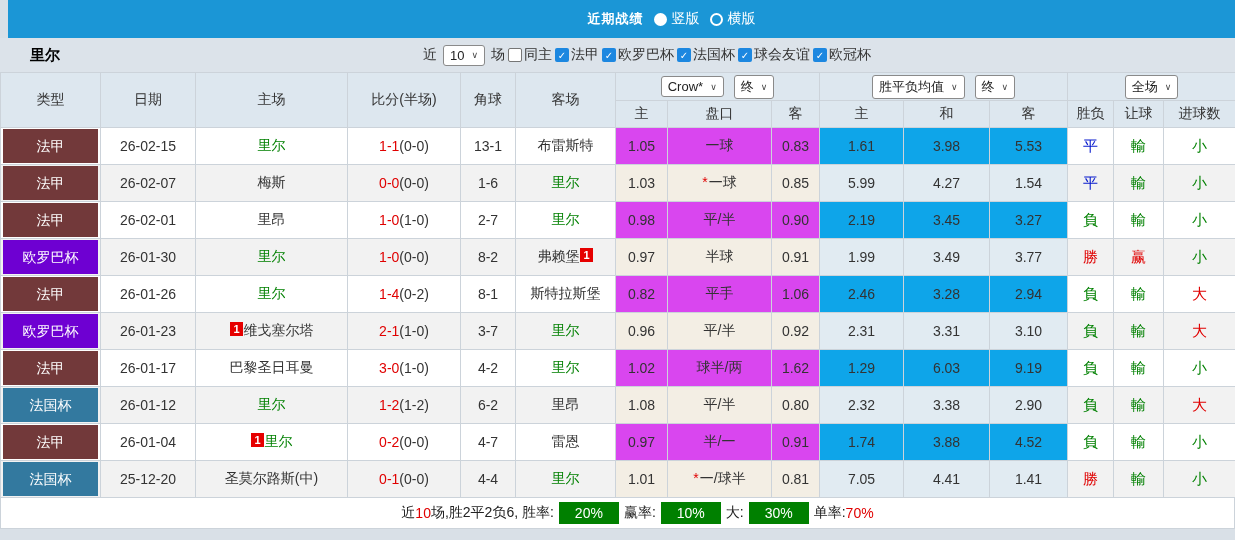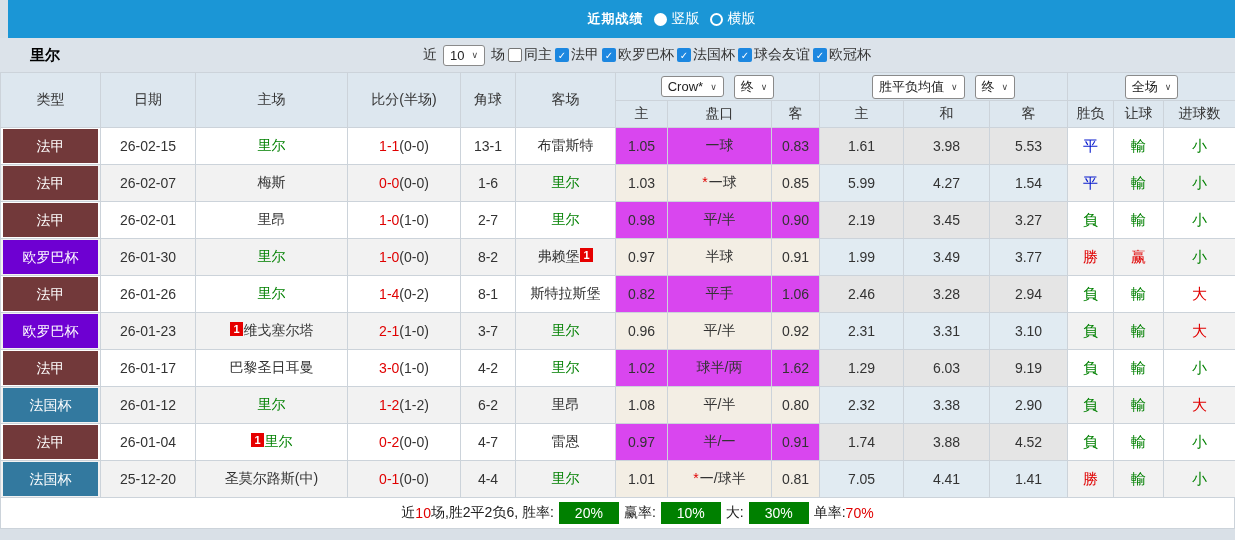--- a/index.html
+++ b/index.html
@@ -45,21 +45,21 @@
   th, td { border:1px solid #ccd3da; text-align:center; white-space:nowrap;
            overflow:hidden; padding:0; font-weight:normal; }
   thead th { background:#dde7ef; color:#333; font-size:14px; }
   tr.hrow1 { height:28px; }
   tr.hrow2 { height:27px; }
   .grp-inner { display:flex; align-items:center; justify-content:center; gap:4px; }
   tbody tr { height:37px; }
   tbody tr:nth-child(even) td { background:#f2f2f2; }
   tbody td.c-odds { background:#d946ef; }
   tbody tr:nth-child(even) td.c-odds { background:#f3eee4; }
-  tbody td.c-mean { background:#e5e5e5; }
+  tbody td.c-mean { background:#0ea5e9; }
   tbody tr:nth-child(even) td.c-mean { background:#e1ebf2; }
   .type-badge { margin:1px 2px; height:34px; line-height:34px; color:#fff; font-size:14px; }
   .type-badge[data-league="ligue1"] { background:#72393a; }
   .type-badge[data-league="europa"] { background:#6e00d2; }
   .type-badge[data-league="coupe"]  { background:#33799f; }
   .score { color:#e00000; }
   .half  { color:#333; }
   [data-c="green"] { color:#008000; }
   [data-c="red"]   { color:#e00000; }
   [data-c="blue"]  { color:#0014cc; }

